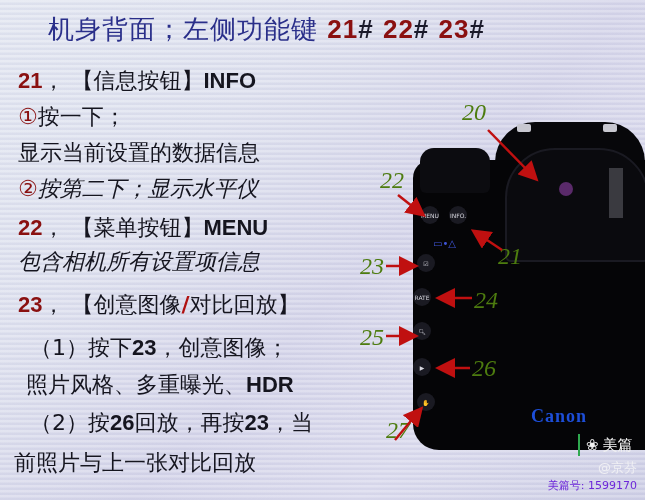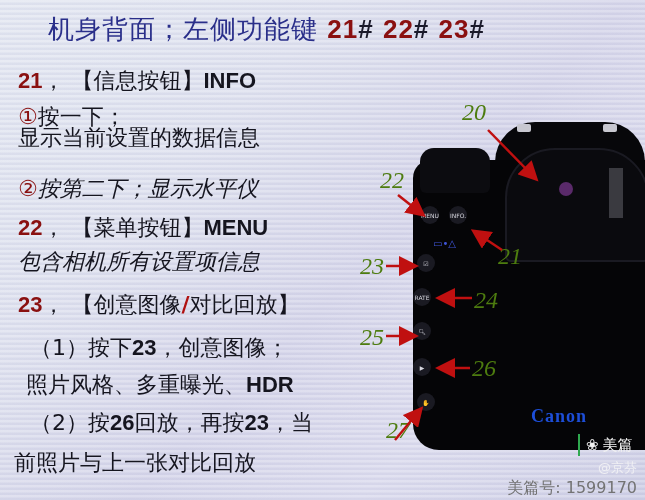--- a/index.html
+++ b/index.html
@@ -62,42 +62,42 @@
   .callout {
     position:absolute; color:#4d7c0f; font-family:"Liberation Serif", serif; font-size:24px; line-height:1;font-style:italic;
   }
   svg.arrows { position:absolute; left:0; top:0; width:645px; height:500px; pointer-events:none; }
 
   .wm-logo {
     position:absolute; left:578px; top:434px; color:#f2f2f2; font-size:15px; display:flex; align-items:center; gap:4px;
     border-left:2px solid #2fa84f; padding-left:6px; height:22px;
   }
   .wm-user { position:absolute; right:8px; top:459px; color:#f0f0f4; font-size:13px; }
-  .wm-id { position:absolute; right:8px; top:478px; color:#737373; font-size:16px;margin-left:8px; }
+  .wm-id { position:absolute; right:8px; top:478px; color:#6d28d9; font-size:11px;margin-left:8px; }
 </style>
 </head>
 <body>
 
 <div class="stripes"></div>
 
 <div class="title">
   <span>机身背面；左侧功能键</span>
   <span class="nums">21</span><span class="hash">#</span>
   <span class="nums">22</span><span class="hash">#</span>
   <span class="nums">23</span><span class="hash">#</span>
 </div>
 
 <div class="line" style="top:66px;">
   <span class="red">21</span><span>，</span>
   <span>【信息按钮】</span><span class="bold">INFO</span>
 </div>
 <div class="line" style="top:102px;">
   <span class="circ">①</span><span>按一下；</span>
 </div>
-<div class="line" style="top:123px;text-align:right;">
+<div class="line" style="top:138px;text-align:right;">
   <span>显示当前设置的数据信息</span>
 </div>
 <div class="line" style="top:174px;font-style:italic;">
   <span class="circ">②</span><span>按第二下；显示水平仪</span>
 </div>
 
 <div class="line" style="top:213px;">
   <span class="red">22</span><span>，</span>
   <span>【菜单按钮】</span><span class="bold">MENU</span>
 </div>

